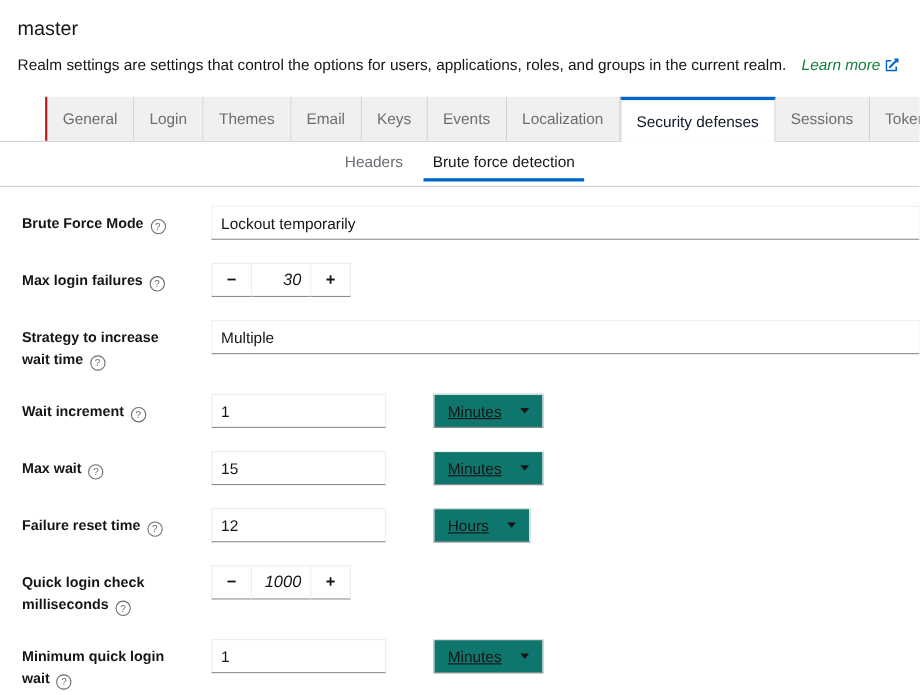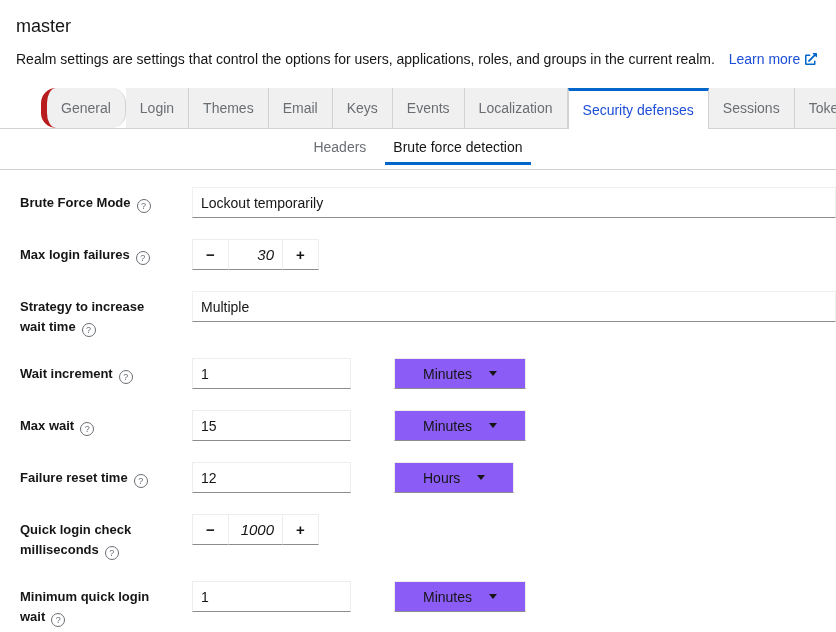--- a/index.html
+++ b/index.html
@@ -17,24 +17,25 @@
     color: #151515;
   }
   .desc-row {
     margin: 13px 16px 0 16px;
     font-size: 14px;
     color: #151515;
     line-height: 18px;
   }
   .learn-link {
     margin-left: 10px;
-    color: #1d4ed8;
+    color: #15803d;
     text-decoration: none;
     cursor: pointer;
     white-space: nowrap;
+    font-style: italic;
   }
   .learn-link svg { margin-left: 5px; vertical-align: -1px; }
   
   .tabs {
     display: flex;
     align-items: flex-end;
     margin-top: 20px;
     padding-left: 41px;
     border-bottom: 1px solid #d2d2d2;
   }
@@ -43,24 +44,24 @@
     display: flex;
     align-items: center;
     padding: 0 14px;
     font-size: 14px;
     color: #6a6e73;
     background: #f0f0f0;
     border-right: 1px solid #d2d2d2;
     cursor: pointer;
     white-space: nowrap;
   }
-  .tab:first-child { border-left: 6px solid #b91c1c; border-radius: 15px; }
+  .tab:first-child { border-left: 2px solid #b91c1c; }
   .tab.active {
     background: #ffffff;
-    color: #1d4ed8;
+    color: #0f172a;
     border-top: 3px solid #0066cc;
     border-left: 1px solid #d2d2d2;
     height: 41px;
     margin-bottom: -1px;
     position: relative;
     z-index: 1;
   }
   
   .subtabs {
     display: flex;
@@ -157,30 +158,31 @@
     border-bottom-color: #8a8d90;
     padding-left: 8px;
     font-family: "Liberation Sans", sans-serif;
     font-size: 14px;
     color: #151515;
     outline: none;
   }
   .unit-select {
     height: 31px;
     margin-left: 14px;
-    background: #8b5cf6;
+    background: #0f766e;
     border: 1px solid #ededed;
     border-bottom-color: #8a8d90;
     display: inline-flex;
     align-items: center;
-    padding: 0 28px;
+    padding: 0 12px;
     gap: 17px;
     font-size: 14px;
     color: #151515;
     cursor: pointer;
+    text-decoration: underline;
   }
   .caret {
     width: 0; height: 0;
     border-left: 4px solid transparent;
     border-right: 4px solid transparent;
     border-top: 5px solid #151515;
   }
 </style>
 </head>
 <body>

